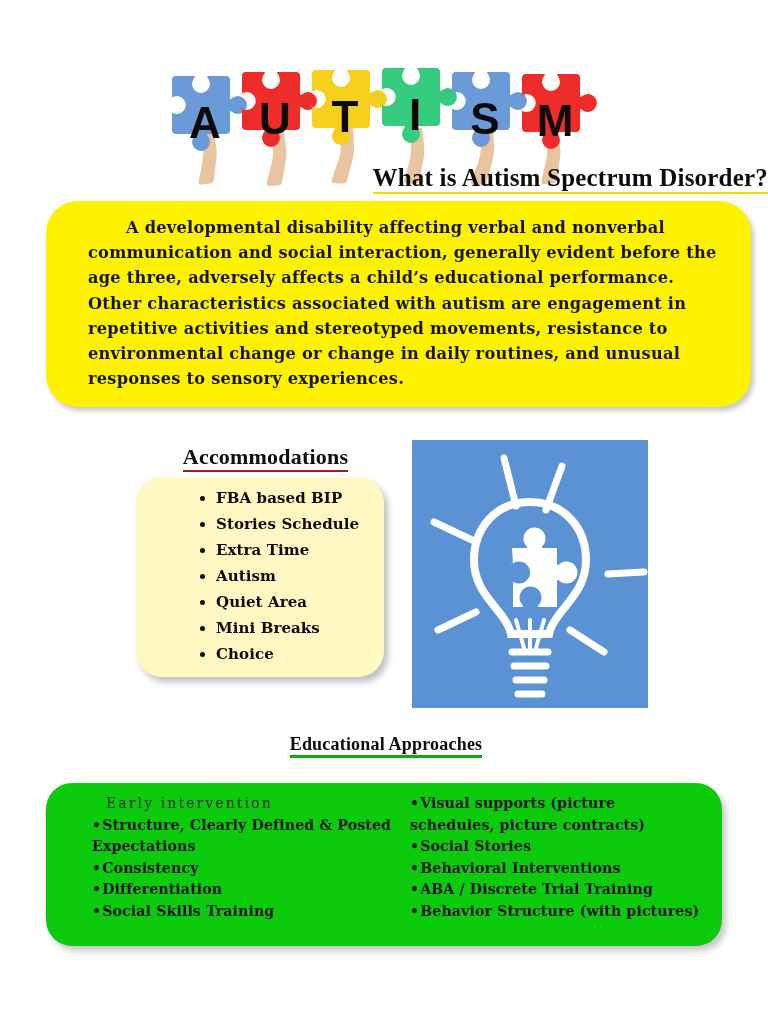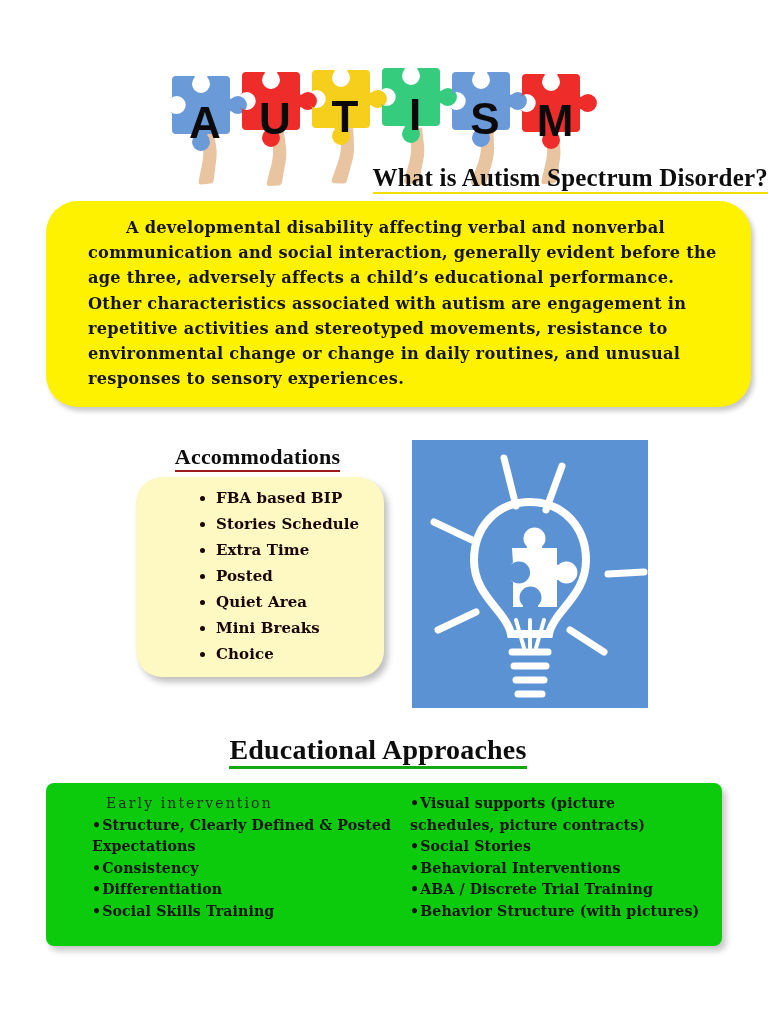--- a/index.html
+++ b/index.html
@@ -53,36 +53,37 @@
     top: 164px;
     width: 768px;
     text-align: right;
     font-size: 25px;
   }
   #main-title .ul-wrap {
     border-bottom: 2px solid #f2e000;
     padding-bottom: 1px;
   }
   #accommodations-heading {
-    left: 0;
+    left: 8px;
     top: 444px;
     width: 515px;
     text-align: center;
     font-size: 22px;
   }
   #accommodations-heading .ul-wrap {
     border-bottom: 2px solid #9e1a1a;
     padding-bottom: 1px;
   }
   #approaches-heading {
     left: 0;
     top: 734px;
     width: 756px;
     text-align: center;
-    font-size: 28px;
+    font-size: 18px;
+    padding-left: 8px;
   }
   #approaches-heading .ul-wrap {
     border-bottom: 3px solid #13a813;
     padding-bottom: 1px;
   }
 
   
   #definition-panel {
     position: absolute;
     left: 46px;
@@ -162,21 +163,21 @@
   }
 
   
   #approaches-panel {
     position: absolute;
     left: 46px;
     top: 783px;
     width: 676px;
     height: 163px;
     background: #0ccb0c;
-    border-radius: 8px;
+    border-radius: 26px;
     box-shadow: 4px 5px 6px rgba(0,0,0,0.22);
     box-sizing: border-box;
     display: flex;
     padding: 10px 14px 8px 46px;
   }
   .approaches-column {
     flex: 0 0 auto;
   }
   #approaches-left-column { width: 318px; }
   #approaches-right-column { width: 290px; }
@@ -297,21 +298,21 @@
   <p id="definition-text">A developmental disability affecting verbal and nonverbal communication and social interaction, generally evident before the age three, adversely affects a child’s educational performance. Other characteristics associated with autism are engagement in repetitive activities and stereotyped movements, resistance to environmental change or change in daily routines, and unusual responses to sensory experiences.</p>
 </div>
 
 <div id="accommodations-heading" class="section-heading"><span class="ul-wrap">Accommodations</span></div>
 
 <div id="accommodations-panel">
   <ul id="accommodations-list">
     <li>FBA based BIP</li>
     <li>Stories Schedule</li>
     <li>Extra Time</li>
-    <li>Posted</li>
+    <li>Autism</li>
     <li>Quiet Area</li>
     <li>Mini Breaks</li>
     <li>Choice</li>
   </ul>
 </div>
 
 <div id="lightbulb-panel">
   <svg viewBox="0 0 236 268" xmlns="http://www.w3.org/2000/svg" aria-hidden="true">
     <g stroke="#ffffff" fill="none" stroke-linecap="round">
 

